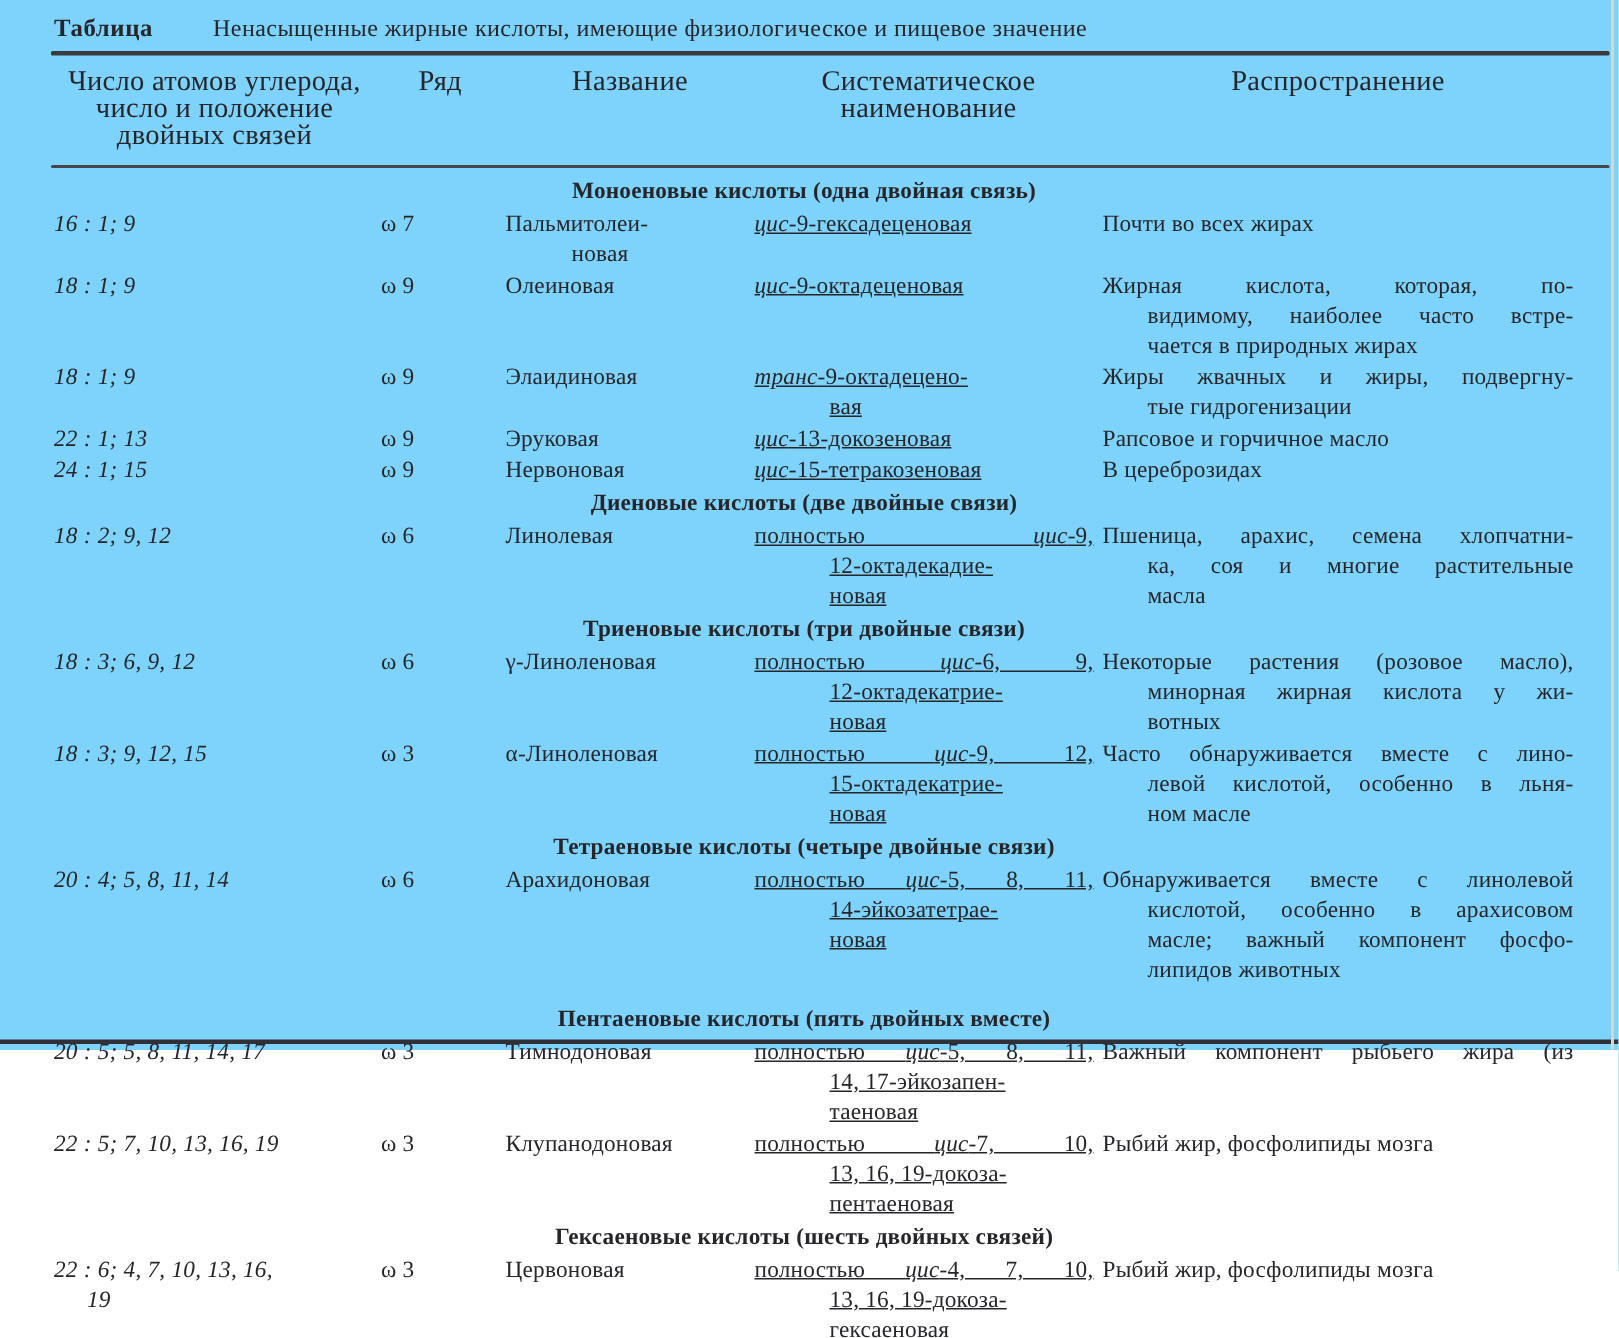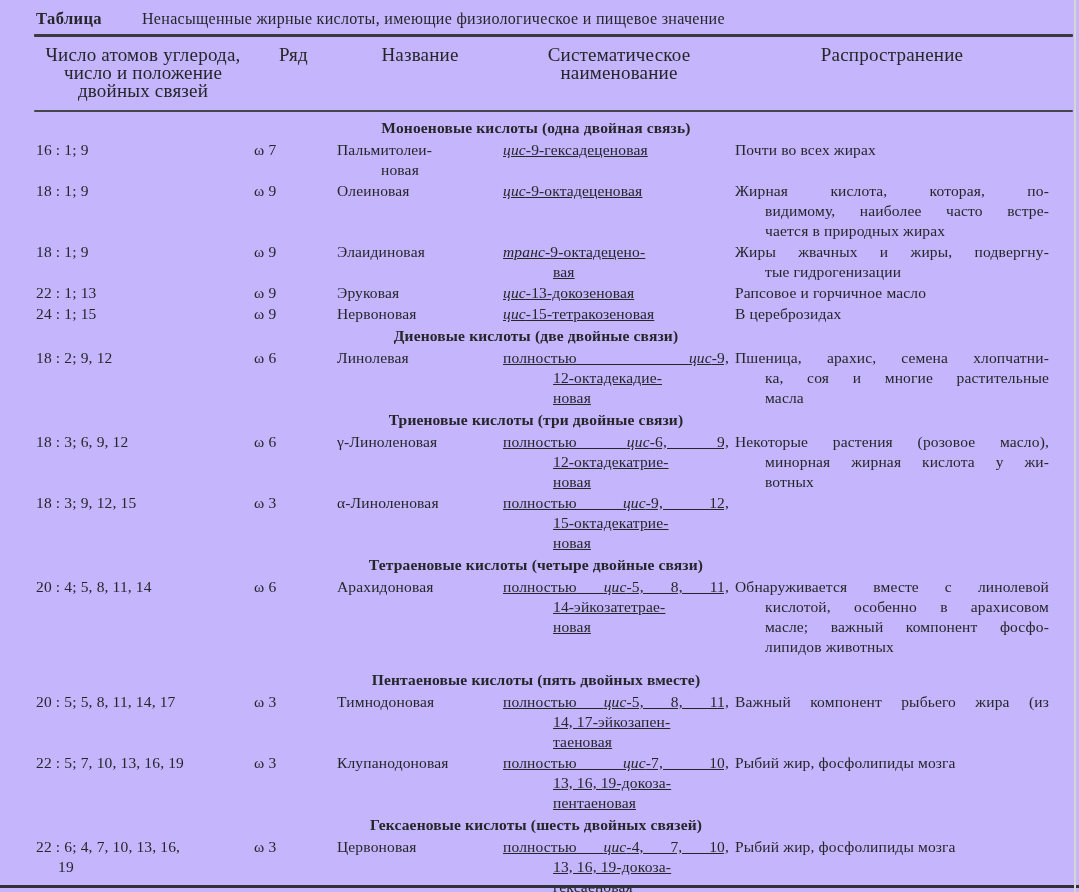--- a/index.html
+++ b/index.html
@@ -1,21 +1,21 @@
 <!DOCTYPE html>
 <html><head>
 <meta charset="utf-8">
 <style>
   html,body{margin:0;padding:0;}
   body{
     width:1079px;height:892px;overflow:hidden;background:#ffffff;
     font-family:"Liberation Serif","DejaVu Serif",serif;
     color:#26262a;-webkit-font-smoothing:antialiased;
   }
-  .sheet{position:relative;width:1079px;height:892px;background:#c4b5fd;}
+  .sheet{position:relative;width:1079px;height:700px;background:#7dd3fc;}
   
   .titlebar{display:flex;align-items:baseline;gap:40px;padding:9px 30px 5px 36px;}
   .tlabel{font-weight:700;font-size:16.5px;letter-spacing:.4px;}
   .ttitle{font-size:16px;letter-spacing:.3px;text-align:center;}
   .rule{height:3px;background:#3a3a3e;margin:0 6px 0 34px;border-radius:1px;}
   .rule.thin{height:2px;background:#46464a;}
   
   .grid{display:grid;grid-template-columns:214px 87px 166px 232px 1fr;
         padding-left:36px;padding-right:30px;}
   
@@ -24,21 +24,21 @@
   .hcell .line{white-space:nowrap;}
   .hcell.c5{text-align:center;}
   
   .tbody{padding-top:5px;font-size:15.5px;line-height:20px;letter-spacing:.15px;}
   .sect{grid-column:1/6;margin:1px 0 2px;}
   .sect.gap-lg{margin-top:12px;}
   .sect-inner{display:block;margin-left:301px;width:398px;text-align:center;
               font-weight:700;white-space:nowrap;}
   .rc{margin-bottom:1px;}
   .cell .line{white-space:nowrap;}
-  .c1cell{padding-right:8px;}
+  .c1cell{padding-right:8px;font-style:italic;}
   .c1cell .cont{padding-left:22px;}
   .c2cell{padding-left:4px;}
   .c3cell .cont{padding-left:44px;}
   .c4cell{padding-right:6px;text-decoration:underline;}
   .c4cell .cont{padding-left:50px;}
   .c5cell .cont{padding-left:30px;}
   .sprd{text-align:justify;text-align-last:justify;white-space:normal !important;}
   .c4cell i,.tbody i{font-style:italic;}
   
   .bottomrule{position:absolute;left:0;right:0;bottom:4px;height:3px;background:#303036;}
@@ -193,20 +193,25 @@
       </div>
       <div class="cell rc c2cell">ω 3</div>
       <div class="cell rc c3cell">
         <div class="line">α-Линоленовая</div>
       </div>
       <div class="cell rc c4cell">
         <div class="line sprd">полностью <i>цис</i>-9, 12,</div>
         <div class="line cont">15-октадекатрие-</div>
         <div class="line cont">новая</div>
       </div>
+      <div class="cell rc c5cell">
+        <div class="line sprd">Часто обнаруживается вместе с лино-</div>
+        <div class="line cont sprd">левой кислотой, особенно в льня-</div>
+        <div class="line cont">ном масле</div>
+      </div>
       <div class="sect">
         <span class="sect-inner">Тетраеновые кислоты (четыре двойные связи)</span>
       </div>
       <div class="cell rc c1cell">
         <div class="line">20 : 4; 5, 8, 11, 14</div>
       </div>
       <div class="cell rc c2cell">ω 6</div>
       <div class="cell rc c3cell">
         <div class="line">Арахидоновая</div>
       </div>

